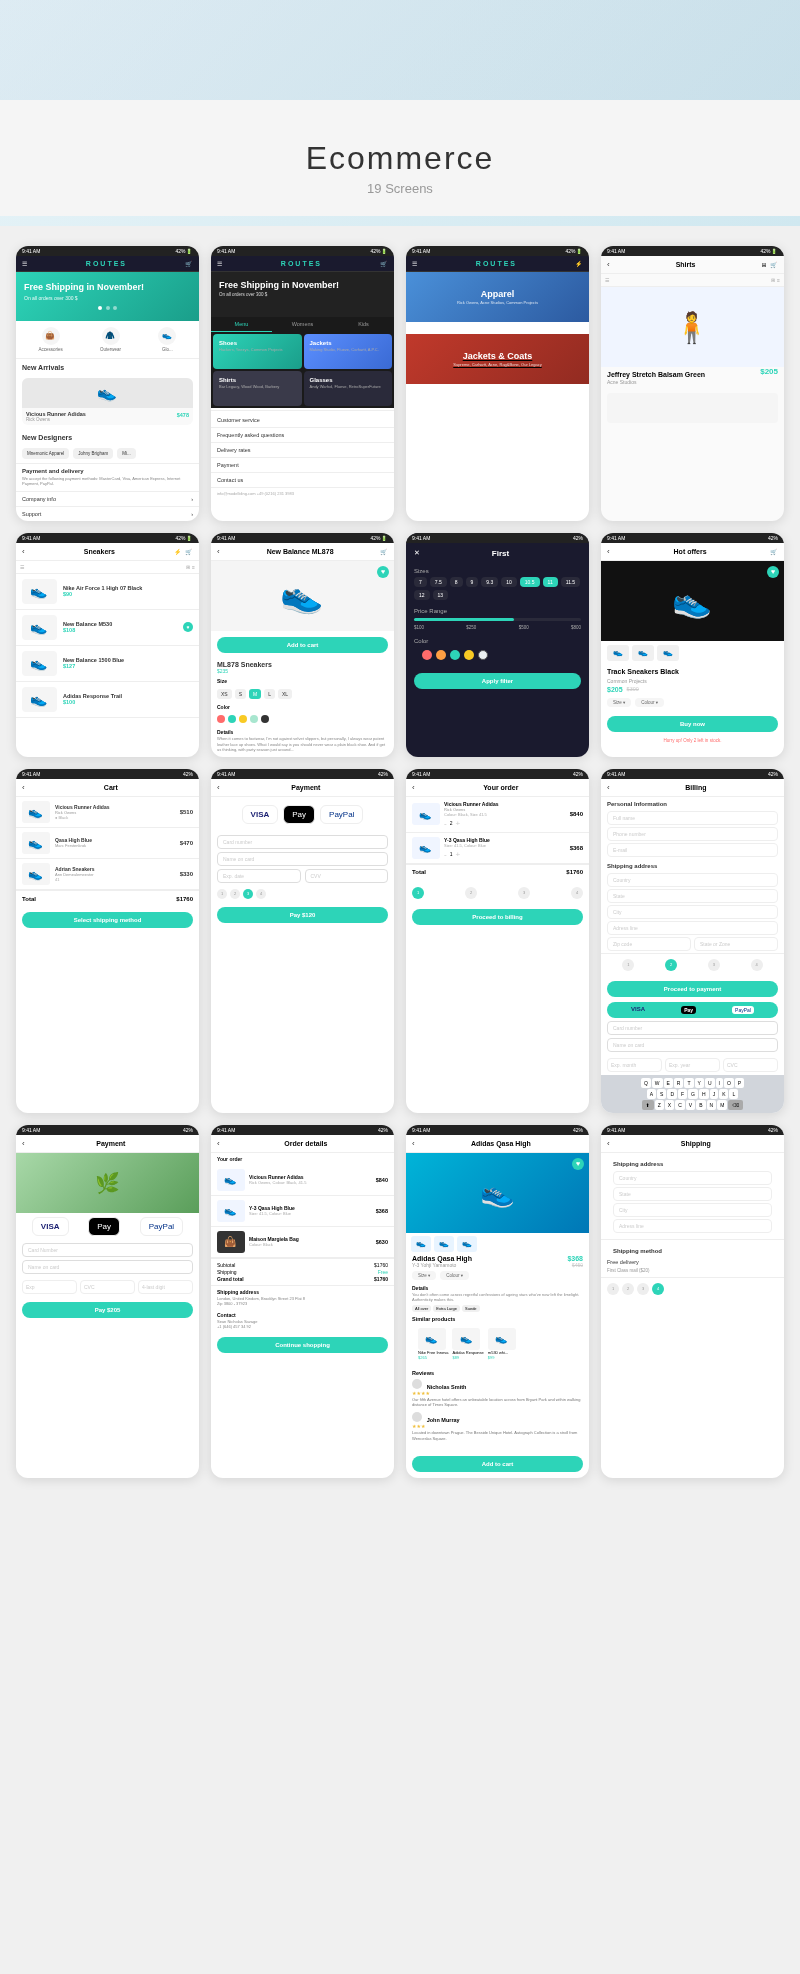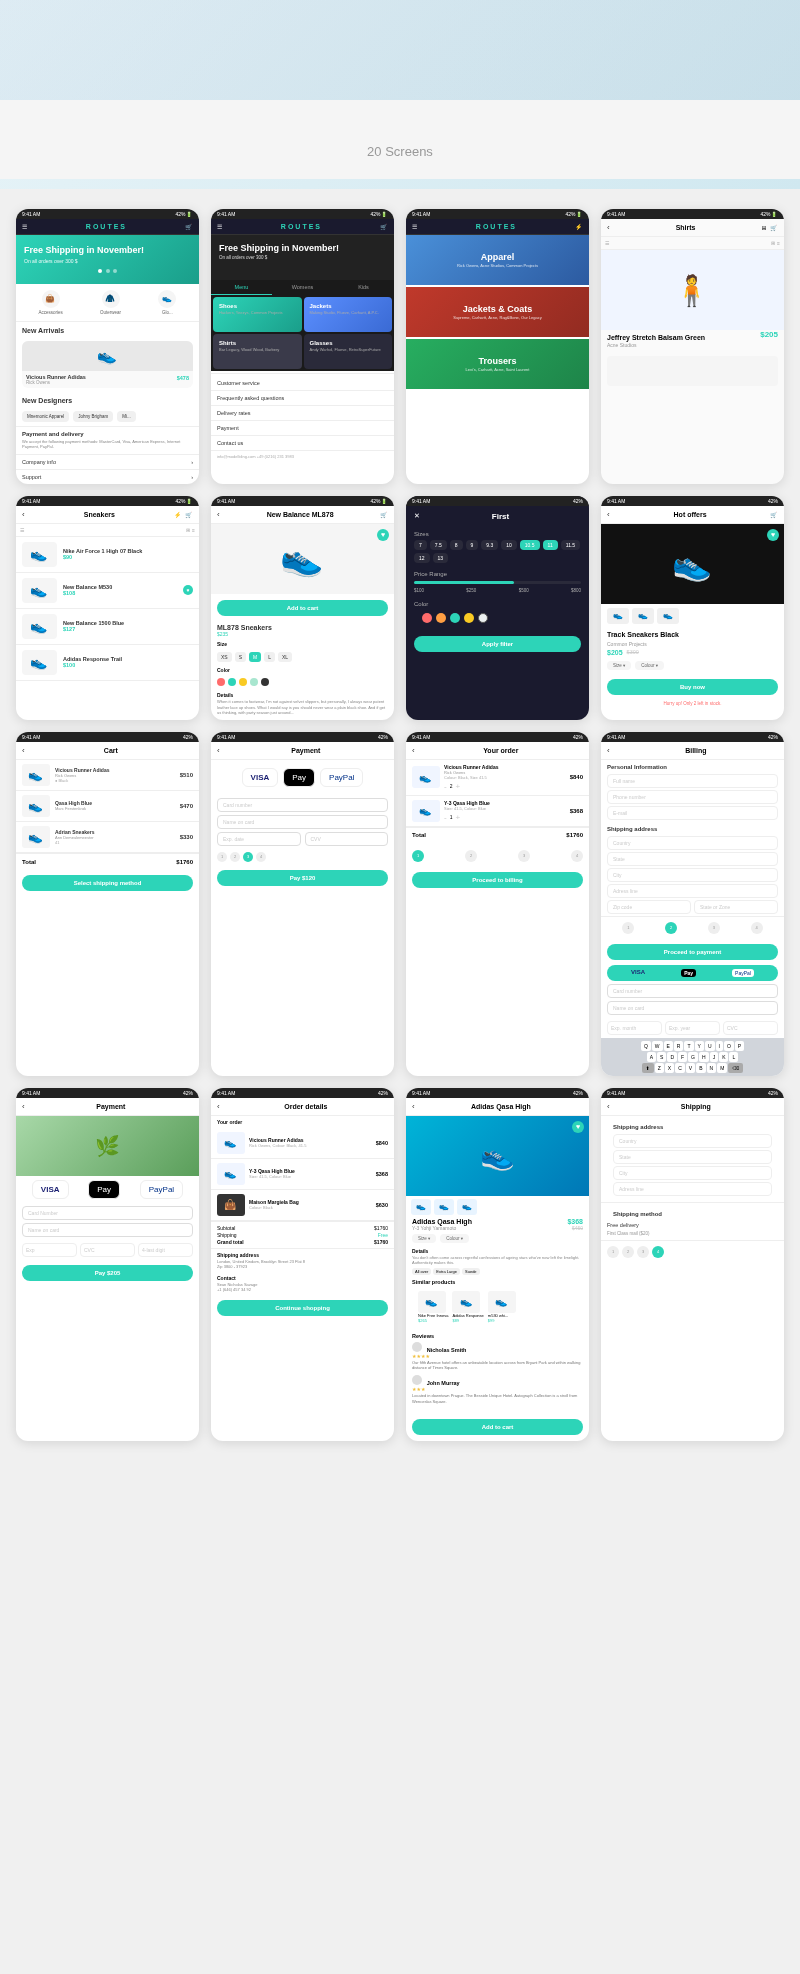--- a/index.html
+++ b/index.html
@@ -482,21 +482,22 @@
       background: linear-gradient(135deg, #c5d8e8, #b0c8d8);
       opacity: 0.3;
     }
   </style>
 </head>
 <body>
 
 <div class="header-bg">
   <div class="header-decoration"></div>
   <div class="page-header">
-    <div class="page-subtitle">20 Screens</div>
+    <div class="page-title">Ecommerce</div>
+    <div class="page-subtitle">19 Screens</div>
   </div>
 </div>
 
 <div class="screens-grid">
 
   <div class="phone-screen">
     <div class="status-bar">
       <span>9:41 AM</span>
         <span>42% 🔋</span>
     </div>
@@ -612,30 +613,24 @@
       <span>☰</span>
       <span class="nav-logo">ROUTES</span>
       <span>⚡</span>
     </div>
     <div class="cat-hero cat-footwear">
       <div style="text-align:center; padding:6px;">
         <div class="cat-hero-text">Apparel</div>
         <div class="cat-hero-sub">Rick Owens, Acne Studios, Common Projects</div>
       </div>
     </div>
-    <div class="cat-hero cat-jackets" style="margin-top:2px;">
+    <div class="cat-hero cat-jackets" style="margin-top:12px;text-decoration:underline;">
       <div style="text-align:center; padding:6px;">
         <div class="cat-hero-text">Jackets &amp; Coats</div>
         <div class="cat-hero-sub">Supreme, Carhartt, Acne, Rag&amp;Bone, Our Legacy</div>
-      </div>
-    </div>
-    <div class="cat-hero cat-trousers" style="margin-top:2px;">
-      <div style="text-align:center; padding:6px;">
-        <div class="cat-hero-text">Trousers</div>
-        <div class="cat-hero-sub">Levi's, Carhartt, Acne, Saint Laurent</div>
       </div>
     </div>
   </div>
 
   <div class="phone-screen shirts-screen">
     <div class="status-bar">
       <span>9:41 AM</span>
         <span>42% 🔋</span>
     </div>
     <div class="back-nav">

